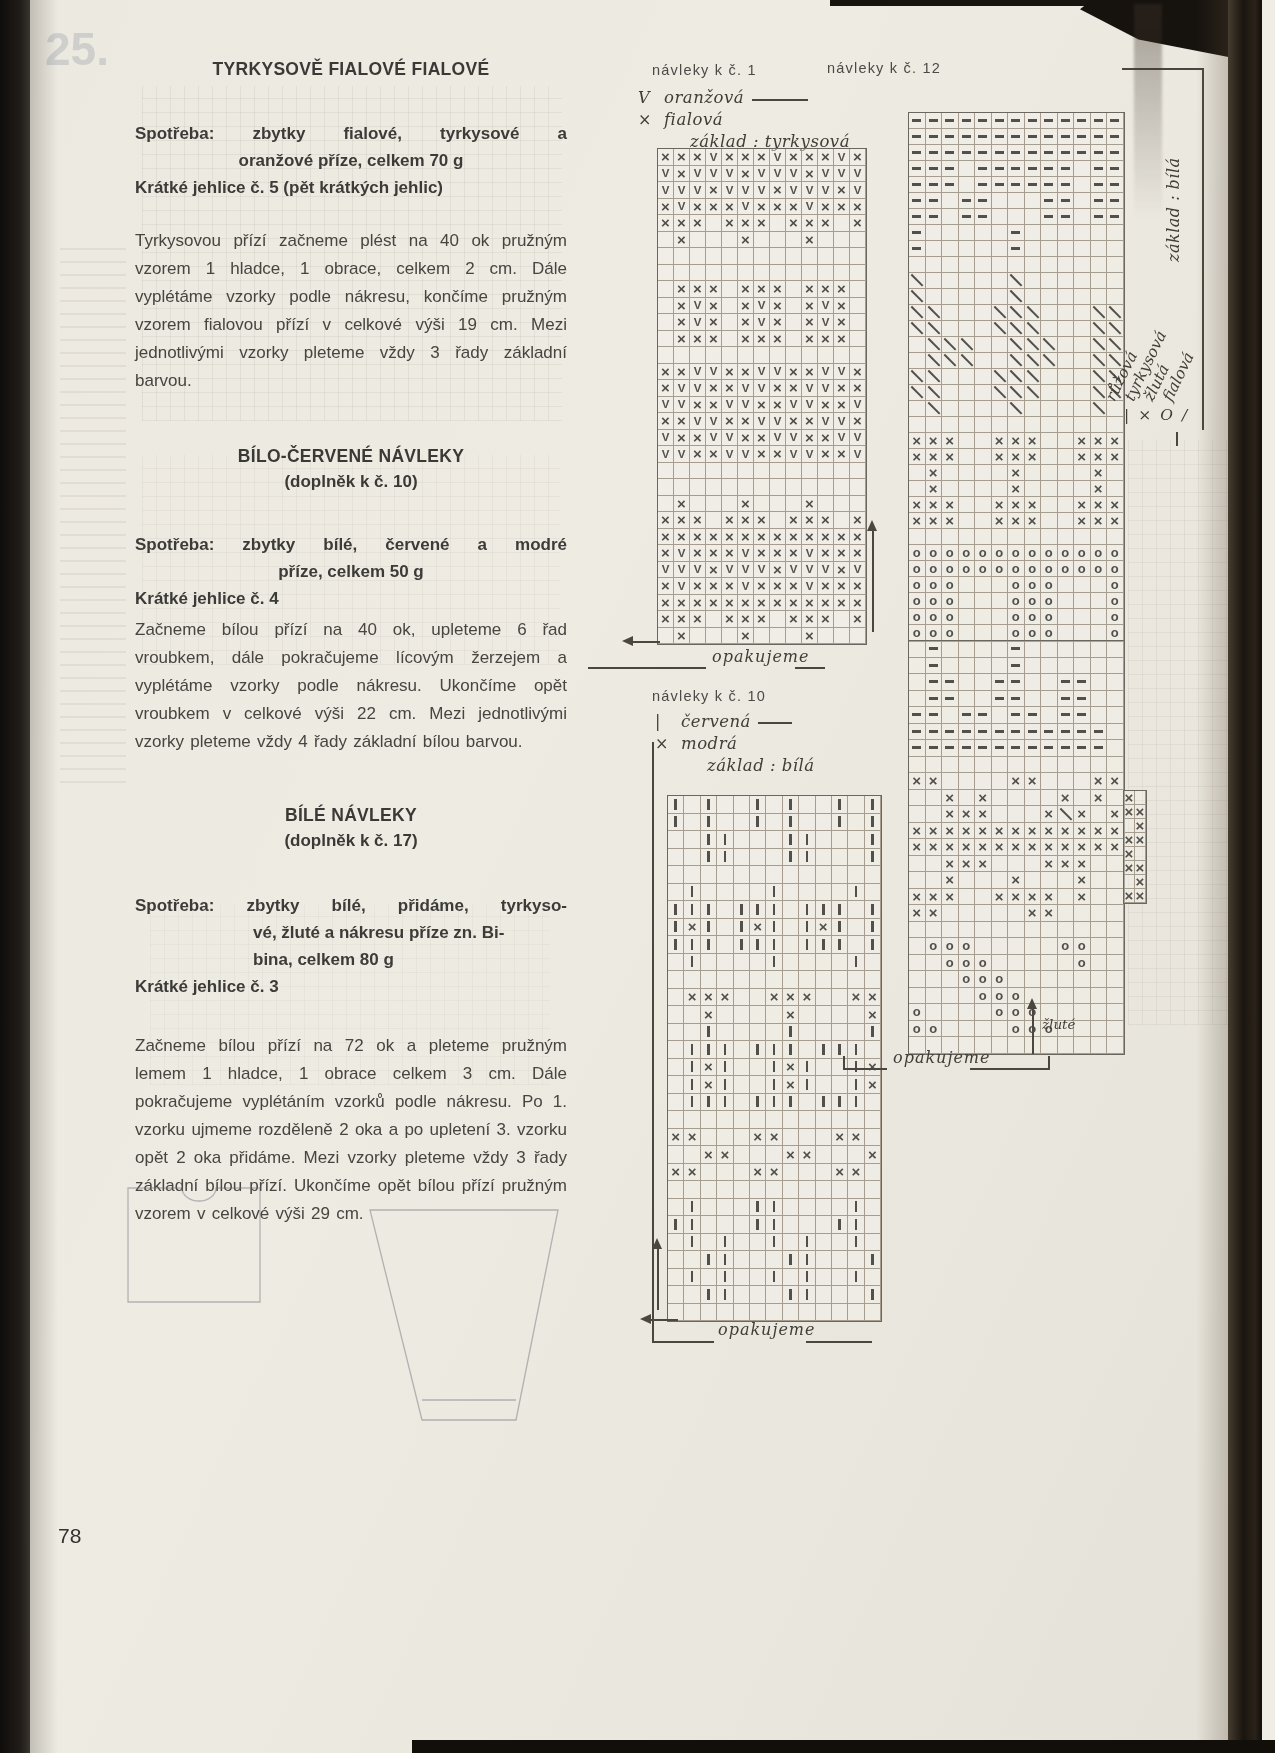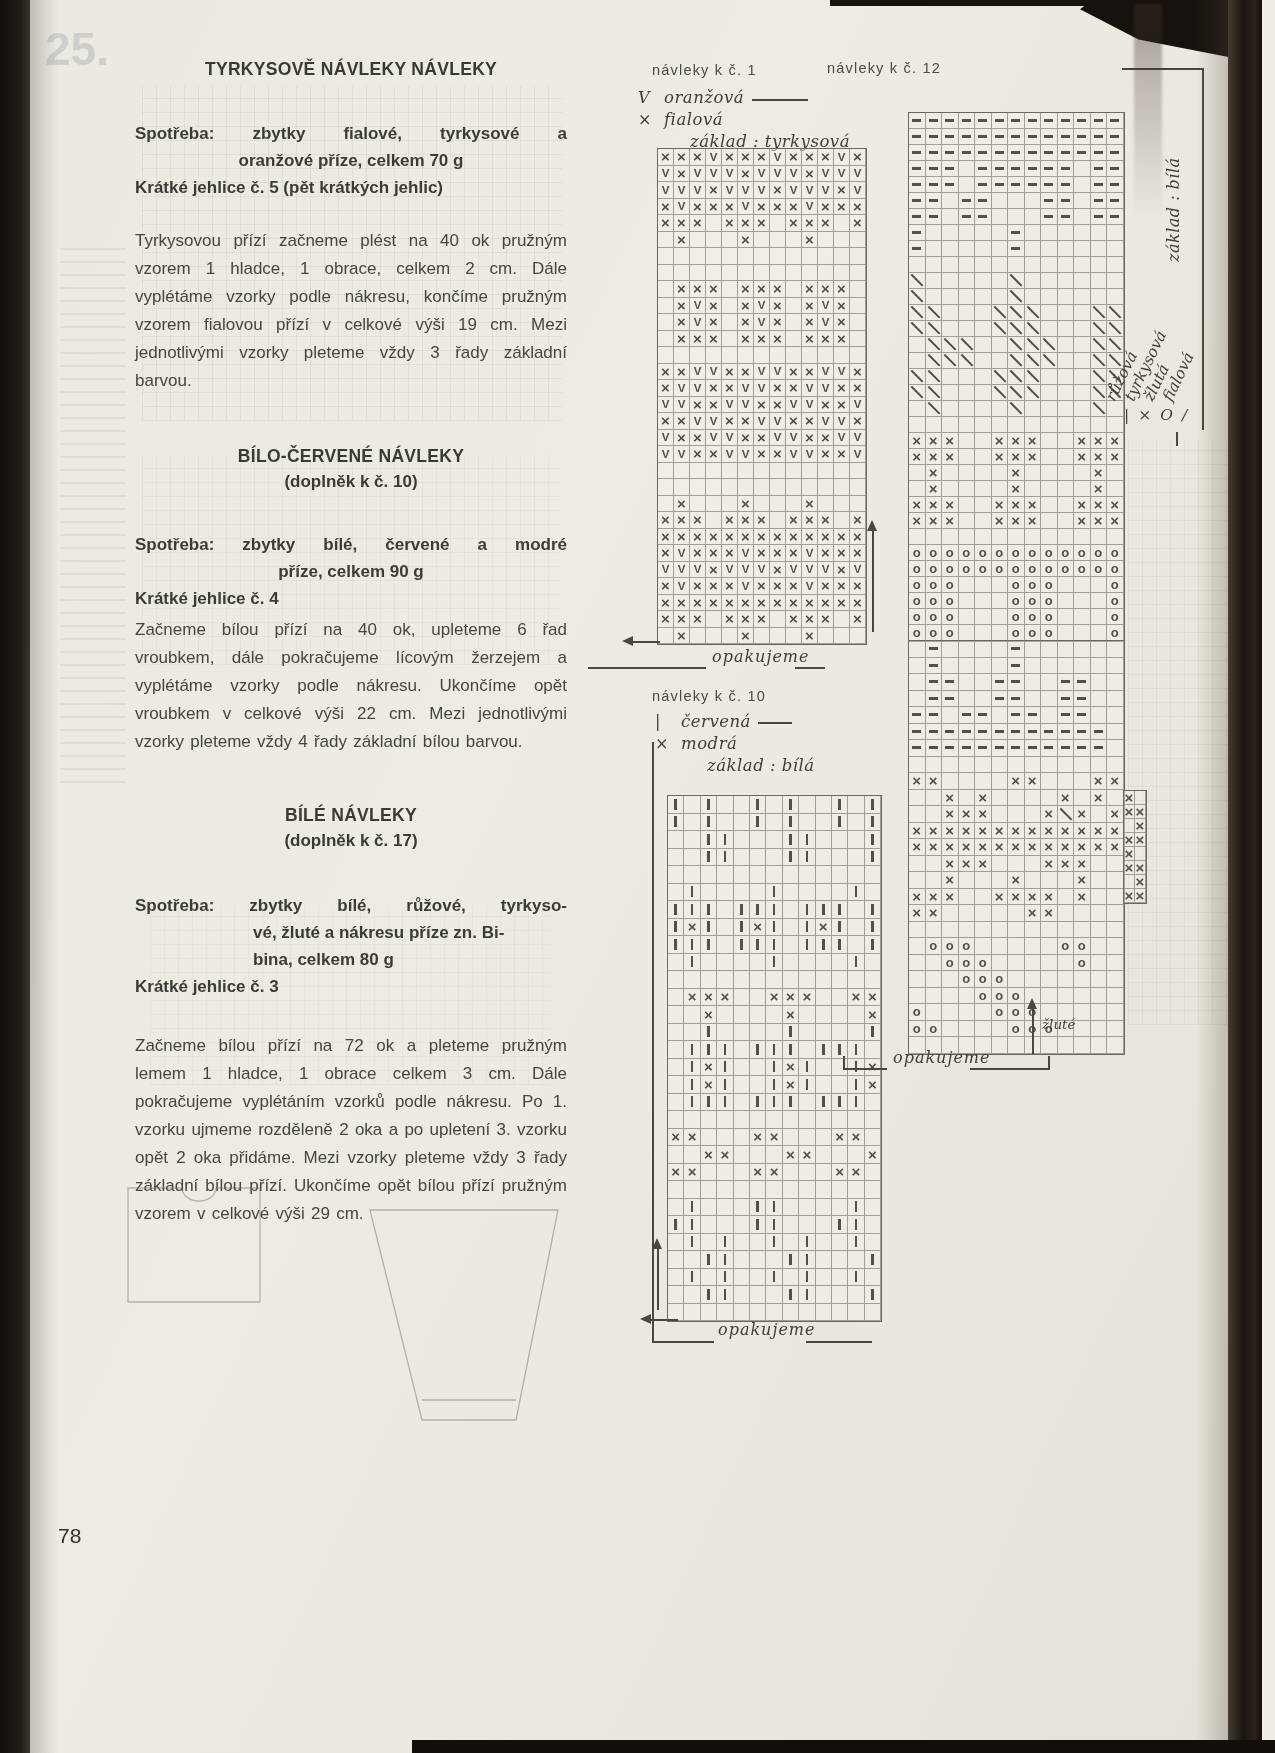--- a/index.html
+++ b/index.html
@@ -82,43 +82,43 @@
   <div class="ghost" style="left:142px;top:86px;width:420px;height:335px;opacity:.8;"></div>
   <div class="ghost" style="left:142px;top:455px;width:418px;height:210px;opacity:.55;"></div>
   <div class="ghost" style="left:150px;top:905px;width:400px;height:180px;opacity:.45;"></div>
   <div class="ghost" style="left:1128px;top:440px;width:100px;height:585px;opacity:.7;"></div>
   <div class="ghost-lines" style="left:60px;top:238px;width:66px;height:545px;"></div>
 
   <div class="corner-mark">25.</div>
 
   <div class="text-col">
     <div>
-      <div class="art-title">TYRKYSOVĚ NÁVLEKY NÁVLEKY</div>
+      <div class="art-title">TYRKYSOVĚ FIALOVÉ FIALOVÉ</div>
       <div class="materials" style="margin-top:38px;">
           <div class="m-justify">Spotřeba: zbytky fialové, tyrkysové a</div>
           <div class="m-center">oranžové příze, celkem 70 g</div>
           <div class="m-left">Krátké jehlice č. 5 (pět krátkých jehlic)</div>
         </div>
       <div class="art-body" style="margin-top:26px;">Tyrkysovou přízí začneme plést na 40 ok pružným vzorem 1 hladce, 1 obrace, celkem 2 cm. Dále vyplétáme vzorky podle nákresu, končíme pružným vzorem fialovou přízí v celkové výši 19 cm. Mezi jednotlivými vzorky pleteme vždy 3 řady základní barvou.</div>
     </div>
     <div>
       <div class="art-title" style="margin-top:48px;">BÍLO-ČERVENÉ NÁVLEKY</div>
       <div class="art-sub">(doplněk k č. 10)</div>
       <div class="materials" style="margin-top:36px;">
           <div class="m-justify">Spotřeba: zbytky bílé, červené a modré</div>
-          <div class="m-center">příze, celkem 90 g</div>
+          <div class="m-center">příze, celkem 50 g</div>
           <div class="m-left">Krátké jehlice č. 4</div>
         </div>
       <div class="art-body" style="margin-top:4px;">Začneme bílou přízí na 40 ok, upleteme 6 řad vroubkem, dále pokračujeme lícovým žerzejem a vyplétáme vzorky podle nákresu. Ukončíme opět vroubkem v celkové výši 22 cm. Mezi jednotlivými vzorky pleteme vždy 4 řady základní bílou barvou.</div>
     </div>
     <div>
       <div class="art-title" style="margin-top:46px;">BÍLÉ NÁVLEKY</div>
       <div class="art-sub">(doplněk k č. 17)</div>
       <div class="materials" style="margin-top:38px;">
-          <div class="m-justify">Spotřeba: zbytky bílé, růžové, tyrkyso-</div>
+          <div class="m-justify">Spotřeba: zbytky bílé, přidáme, tyrkyso-</div>
           <div class="m-indent">vé, žluté a nákresu příze zn. Bi-</div>
           <div class="m-indent">bina, celkem 80 g</div>
           <div class="m-left">Krátké jehlice č. 3</div>
         </div>
       <div class="art-body" style="margin-top:32px;">Začneme bílou přízí na 72 ok a pleteme pružným lemem 1 hladce, 1 obrace celkem 3 cm. Dále pokračujeme vyplétáním vzorků podle nákresu. Po 1. vzorku ujmeme rozděleně 2 oka a po upletení 3. vzorku opět 2 oka přidáme. Mezi vzorky pleteme vždy 3 řady základní bílou přízí. Ukončíme opět bílou přízí pružným vzorem v celkové výši 29 cm.</div>
     </div>
   </div>
 
   <div class="chart-title" style="left:652px;top:62px;">návleky k č. 1</div>
   <div class="legend" id="legend-c1" style="left:638px;top:88px;">

